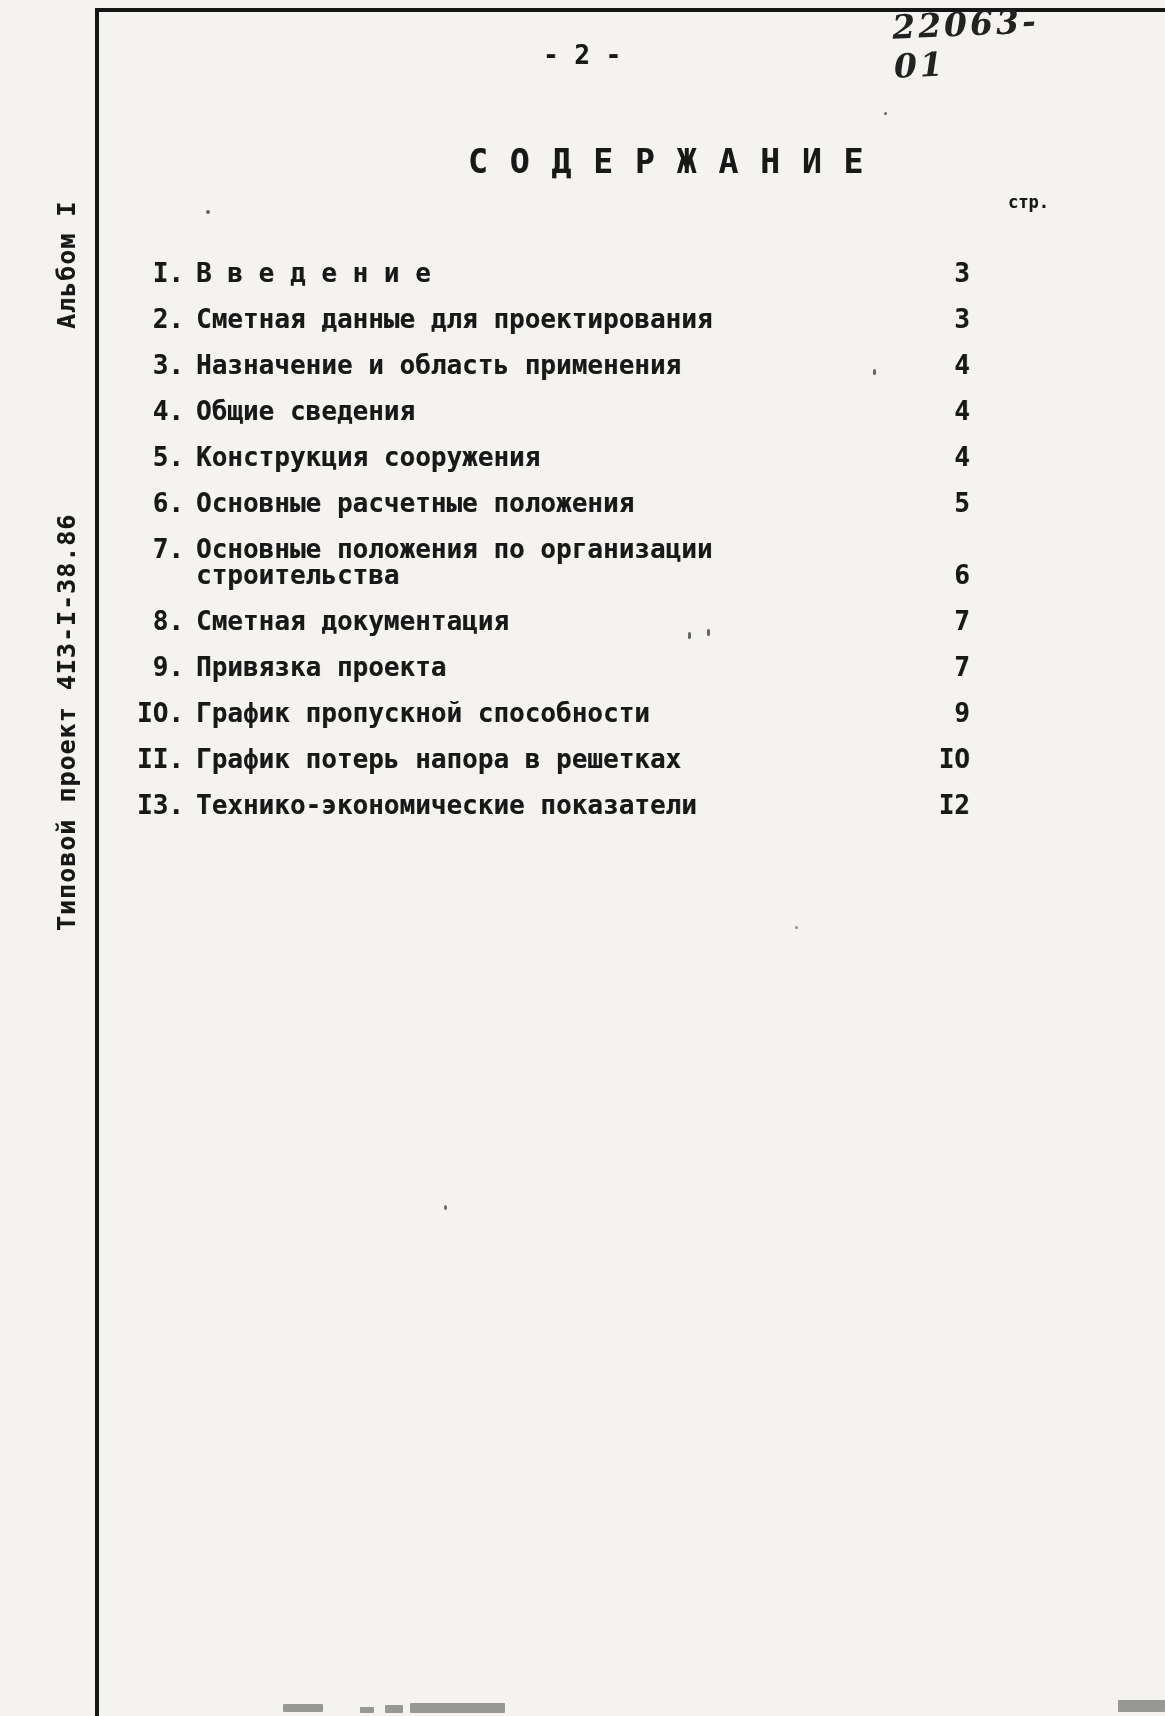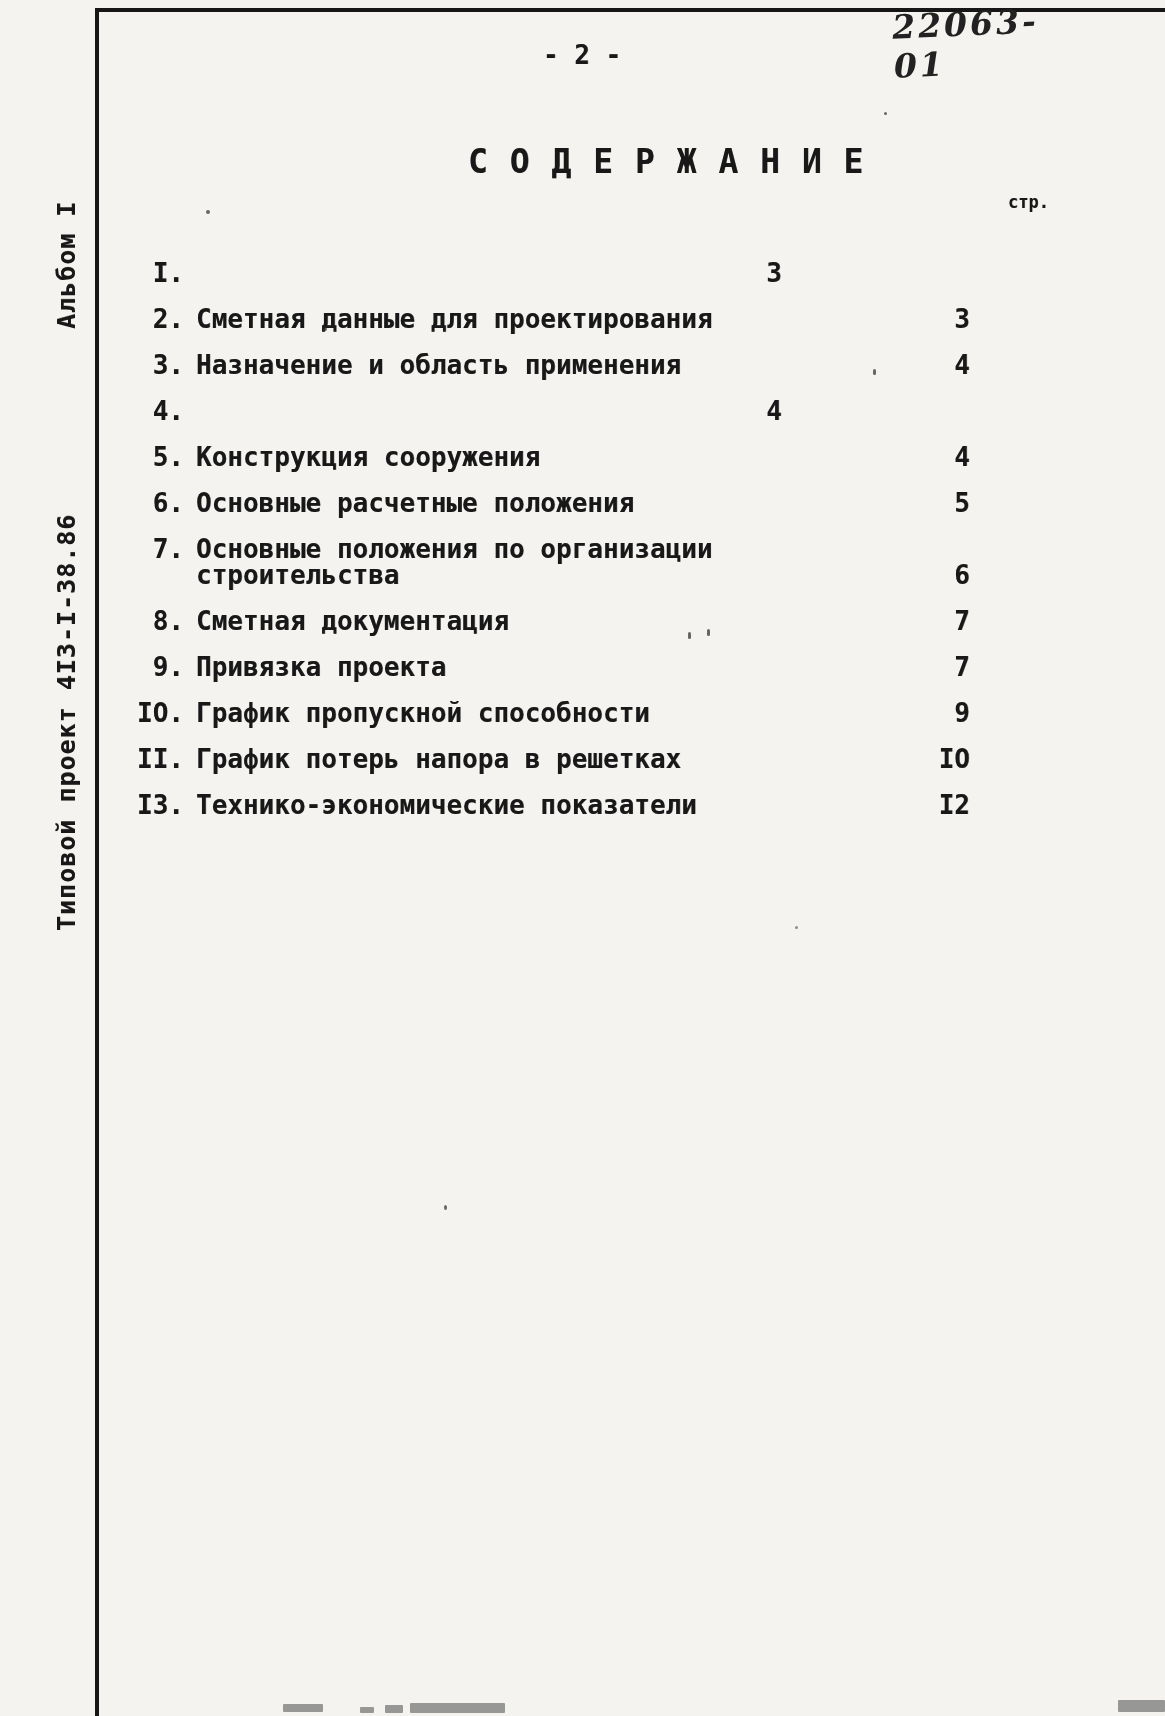--- a/index.html
+++ b/index.html
@@ -99,37 +99,39 @@
 
   <div class="page-num typed">- 2 -</div>
 
   <div class="doc-title typed">С О Д Е Р Ж А Н И Е</div>
 
   <div class="col-header typed">стр.</div>
 
   <div class="toc">
   <div class="row typed">
     <span class="num">I.</span>
+    <span class="titl">В в е д е н и е</span>
     <span class="pg">3</span>
   </div>
 
   <div class="row typed">
     <span class="num">2.</span>
     <span class="titl">Сметная данные для проектирования</span>
     <span class="pg">3</span>
   </div>
 
   <div class="row typed">
     <span class="num">3.</span>
     <span class="titl">Назначение и область применения</span>
     <span class="pg">4</span>
   </div>
 
   <div class="row typed">
     <span class="num">4.</span>
+    <span class="titl">Общие сведения</span>
     <span class="pg">4</span>
   </div>
 
   <div class="row typed">
     <span class="num">5.</span>
     <span class="titl">Конструкция сооружения</span>
     <span class="pg">4</span>
   </div>
 
   <div class="row typed">

